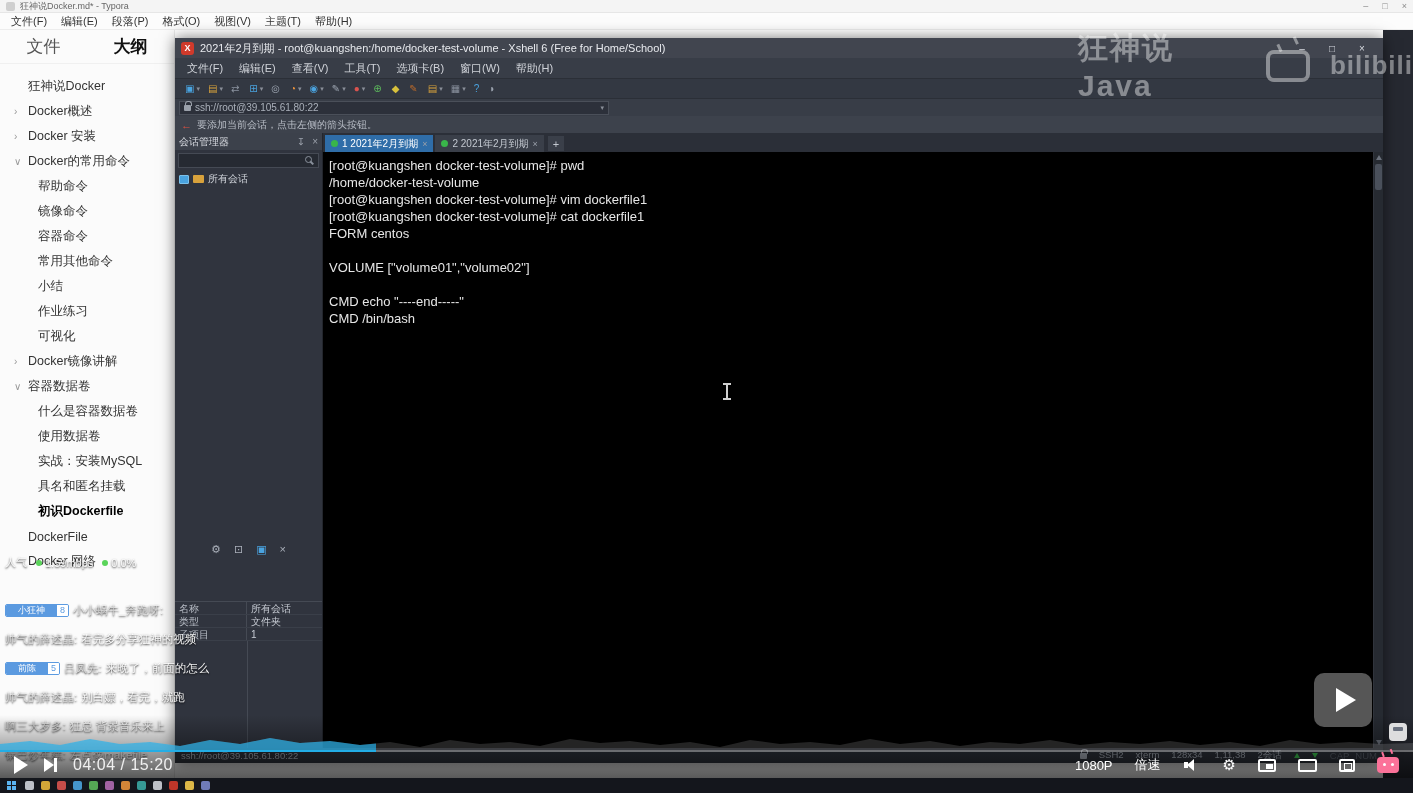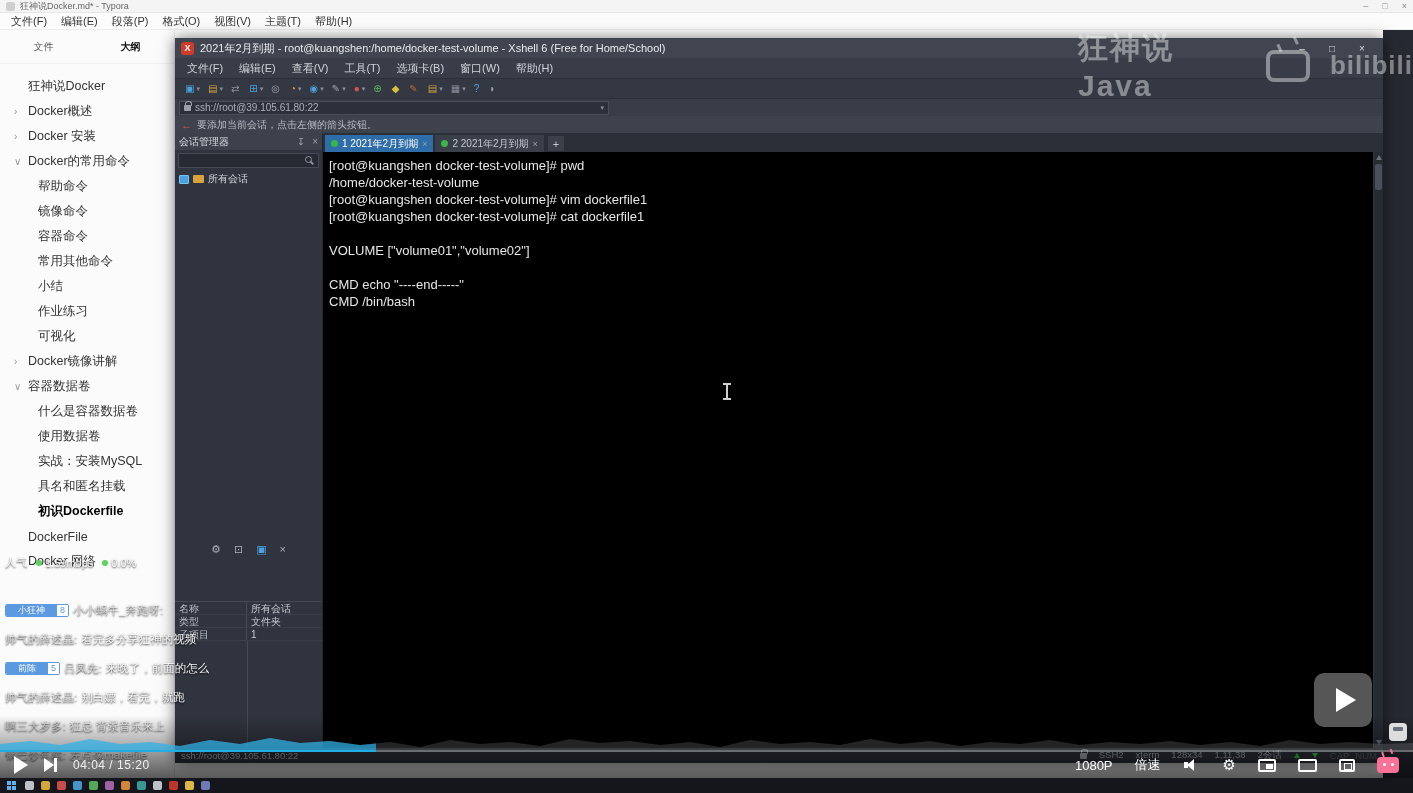--- a/index.html
+++ b/index.html
@@ -7,21 +7,21 @@
   body { position:relative; overflow:hidden; background:#2a2d35; }
 
   
   .typora { position:absolute; inset:0; background:#ffffff; z-index:1; }
   .typ-titlebar { height:13px; background:#f4f4f4; border-bottom:1px solid #e6e6e6; display:flex; align-items:center; gap:5px; padding:0 6px; font-size:9px; color:#666; }
   .typ-app-icon { width:9px; height:9px; background:#cfcfcf; border-radius:2px; flex:0 0 auto; }
   .typ-controls { margin-left:auto; display:flex; gap:14px; color:#8a8a8a; font-size:9px; }
   .typ-menubar { height:17px; background:#fcfcfc; border-bottom:1px solid #ededed; display:flex; align-items:center; padding-left:4px; font-size:11px; color:#333; }
   .typ-menubar .menu-item { padding:0 7px; cursor:default; }
   .typ-sidebar { position:absolute; left:0; top:30px; width:175px; bottom:0; background:#fbfbfb; border-right:1px solid #e9e9e9; }
-  .typ-tabs { display:flex; height:34px; align-items:center; font-size:10px; color:#555; border-bottom:1px solid #f0f0f0; }
+  .typ-tabs { display:flex; height:34px; align-items:center; font-size:17px; color:#555; border-bottom:1px solid #f0f0f0; }
   .typ-tab { flex:1; text-align:center; cursor:pointer; }
   .typ-tab[data-active="true"] { font-weight:bold; color:#111; }
   .outline { margin-top:10px; font-size:12.5px; color:#333; }
   .outline-item { position:relative; display:flex; align-items:center; height:25px; padding-left:28px; cursor:pointer; white-space:nowrap; }
   .outline-item[data-level="1"] { padding-left:38px; }
   .outline-item[data-bold="true"] { font-weight:bold; color:#000; }
   .outline-item .arrow { position:absolute; left:14px; width:12px; font-size:10px; color:#999; }
 
   .right-strip { position:absolute; right:0; top:30px; bottom:0; width:30px; background:#262931; z-index:5; }
   .annot-tool { position:absolute; right:6px; bottom:52px; width:18px; height:18px; background:rgba(255,255,255,.85); border-radius:4px; z-index:55; }
@@ -114,21 +114,21 @@
   .heat-played { position:absolute; left:0; top:0; height:20px; overflow:hidden; }
   .progress-track { position:absolute; left:0; right:0; bottom:41px; height:2px; background:rgba(255,255,255,.25); z-index:53; cursor:pointer; }
   .progress-fill { height:2px; background:#23ade5; }
 
   .ctrl-shade { position:absolute; left:0; right:0; bottom:0; height:78px; background:linear-gradient(transparent, rgba(0,0,0,.8)); z-index:51; pointer-events:none; }
   .controls { position:absolute; left:0; right:0; bottom:15px; height:26px; z-index:60; display:flex; align-items:center; gap:16px; padding:0 14px; color:#fff; }
   .play-tri { width:0; height:0; border-left:14px solid #fff; border-top:9px solid transparent; border-bottom:9px solid transparent; cursor:pointer; }
   .next-btn { display:flex; align-items:center; cursor:pointer; }
   .next-tri { width:0; height:0; border-left:10px solid #fff; border-top:7px solid transparent; border-bottom:7px solid transparent; }
   .next-bar { width:3px; height:14px; background:#fff; }
-  .time-label { font-size:12px; color:#f0f0f0; letter-spacing:.5px; white-space:pre; }
+  .time-label { font-size:16px; color:#f0f0f0; letter-spacing:.5px; white-space:pre; }
   .ctrl-right { margin-left:auto; display:flex; align-items:center; gap:22px; font-size:13px; }
   .ctrl-text { cursor:pointer; }
   .speaker { position:relative; width:18px; height:16px; cursor:pointer; }
   .speaker::before { content:""; position:absolute; left:1px; top:5px; width:4px; height:6px; background:#fff; }
   .speaker::after { content:""; position:absolute; left:4px; top:2px; border-right:7px solid #fff; border-top:6px solid transparent; border-bottom:6px solid transparent; }
   .gear { font-size:15px; line-height:16px; cursor:pointer; }
   .pip { width:18px; height:13px; border:2px solid #fff; border-radius:2px; position:relative; cursor:pointer; }
   .pip::after { content:""; position:absolute; right:1px; bottom:1px; width:7px; height:5px; background:#fff; }
   .wide { width:19px; height:13px; border:2px solid #fff; border-radius:2px; cursor:pointer; }
   .fs { width:16px; height:13px; border:2px solid #fff; border-radius:2px; position:relative; cursor:pointer; }
@@ -465,20 +465,21 @@
           <span class="tab-add">+</span>
         </div>
 
         <div class="xs-term">
           <div>
 
           <div class="term-line">[root@kuangshen docker-test-volume]# pwd</div>
               <div class="term-line">/home/docker-test-volume</div>
               <div class="term-line">[root@kuangshen docker-test-volume]# vim dockerfile1</div>
               <div class="term-line">[root@kuangshen docker-test-volume]# cat dockerfile1</div>
+              <div class="term-line">FORM centos</div>
               <div class="term-line"></div>
               <div class="term-line">VOLUME ["volume01","volume02"]</div>
               <div class="term-line"></div>
               <div class="term-line">CMD echo "----end-----"</div>
               <div class="term-line">CMD /bin/bash</div>
             </div>
           <div class="ibeam"></div>
           <div class="xs-scrollbar">
             <span class="scroll-arrow-up"></span>
             <span class="scroll-thumb"></span>

